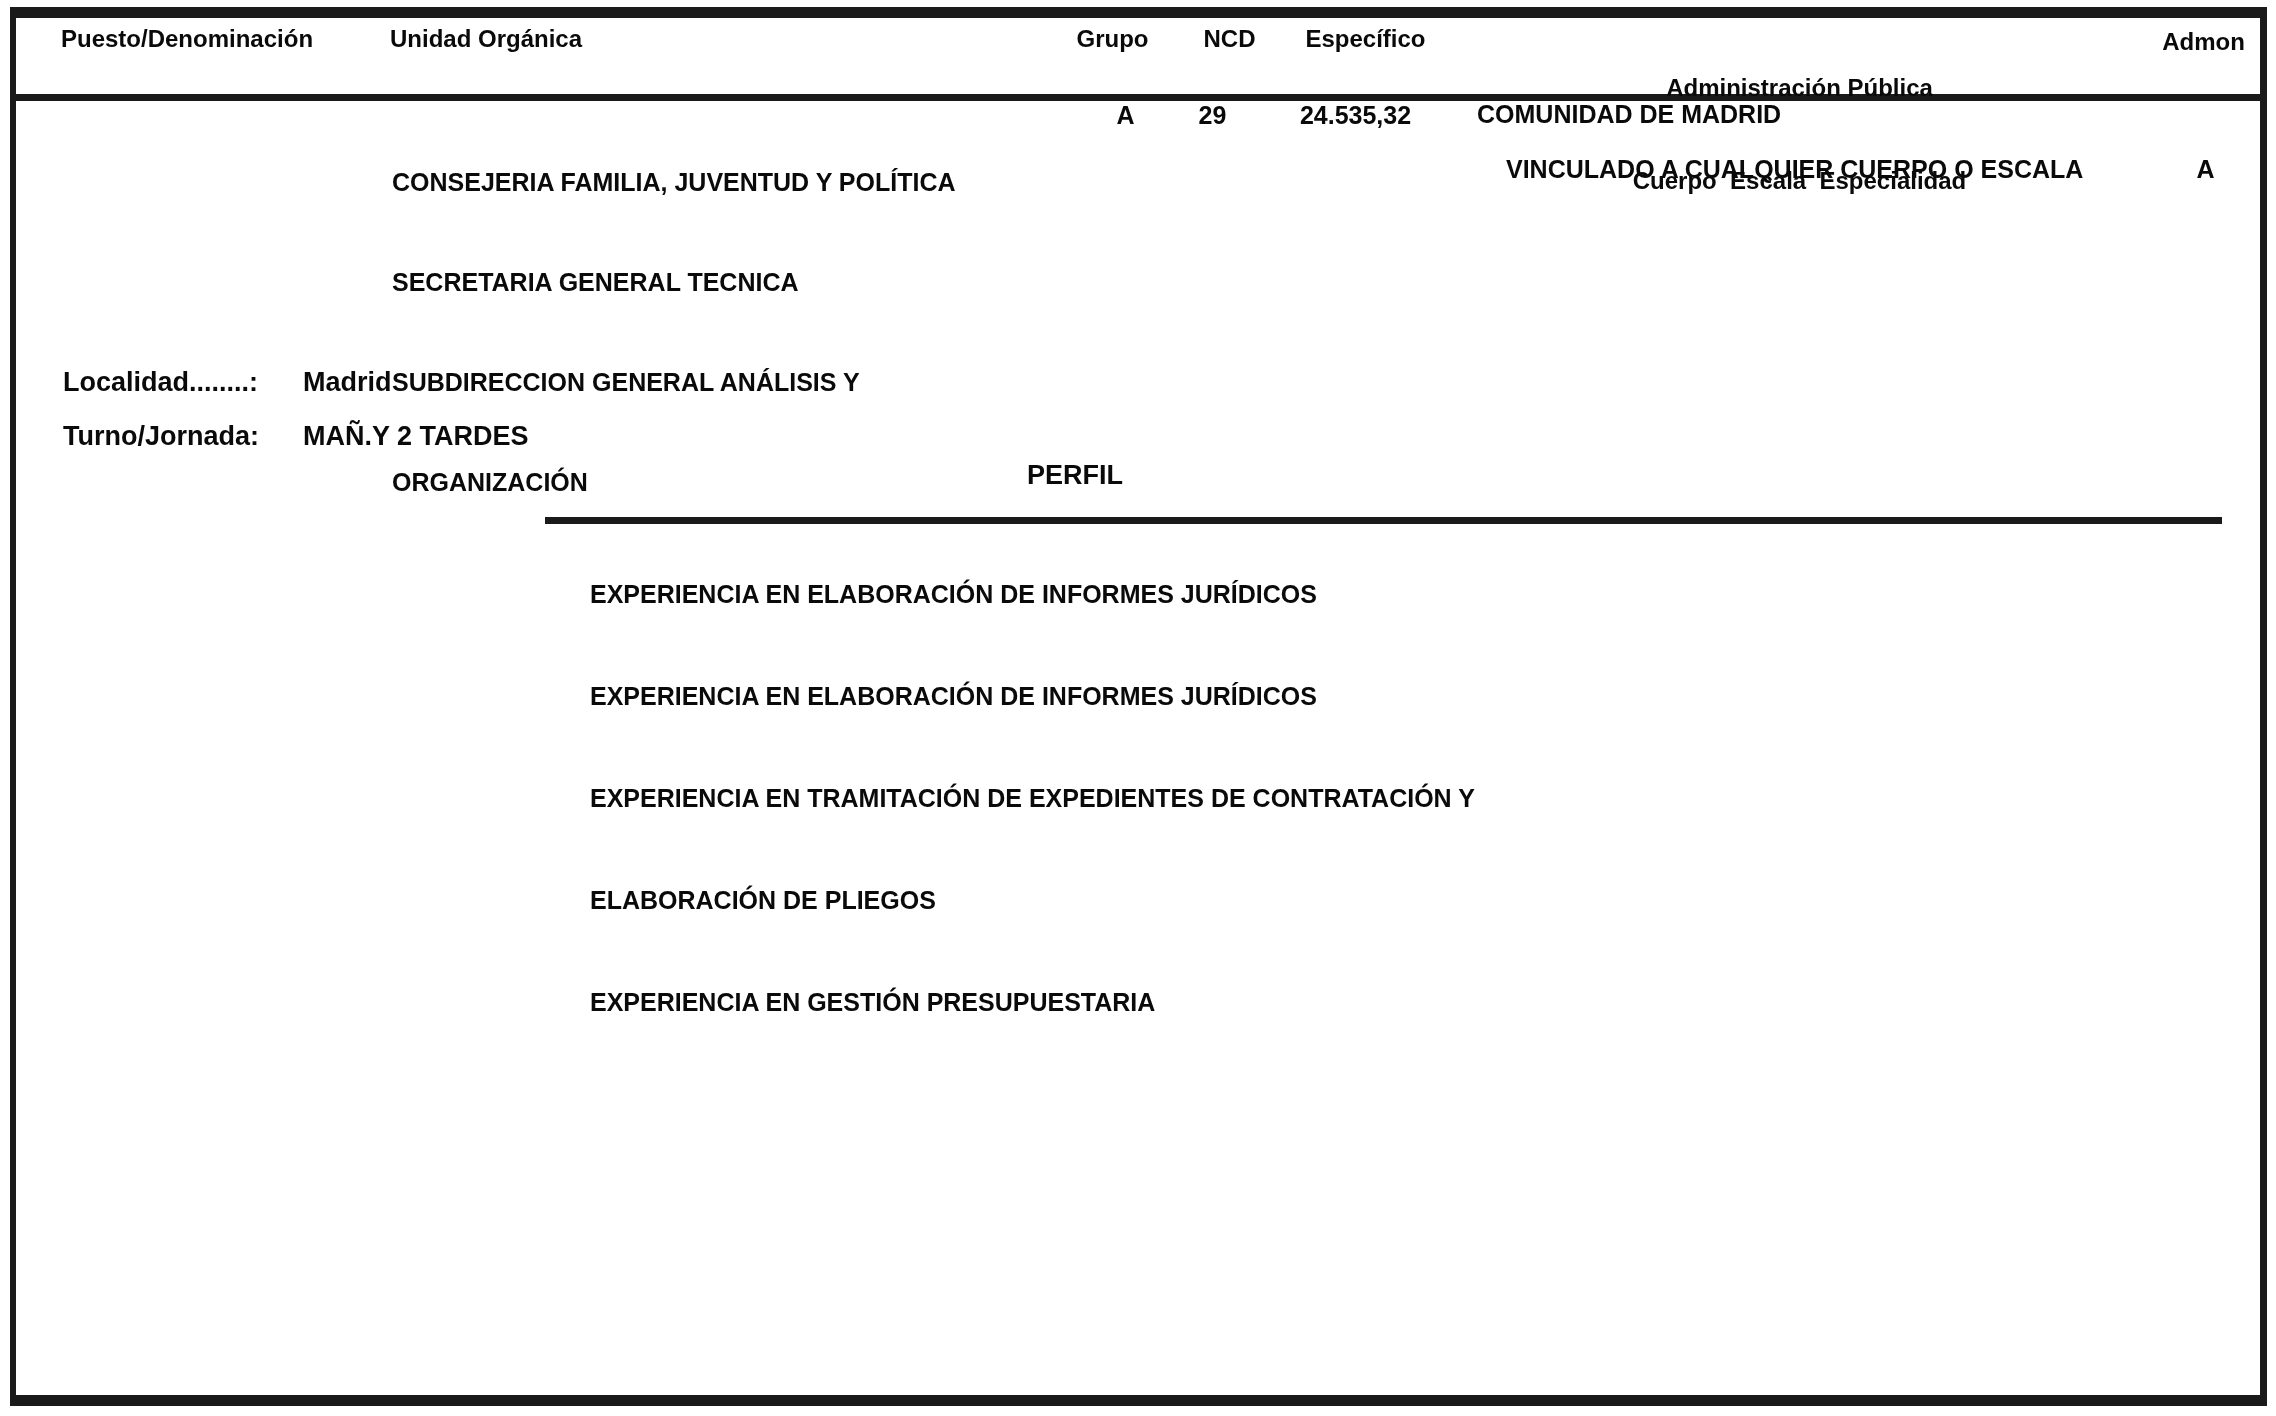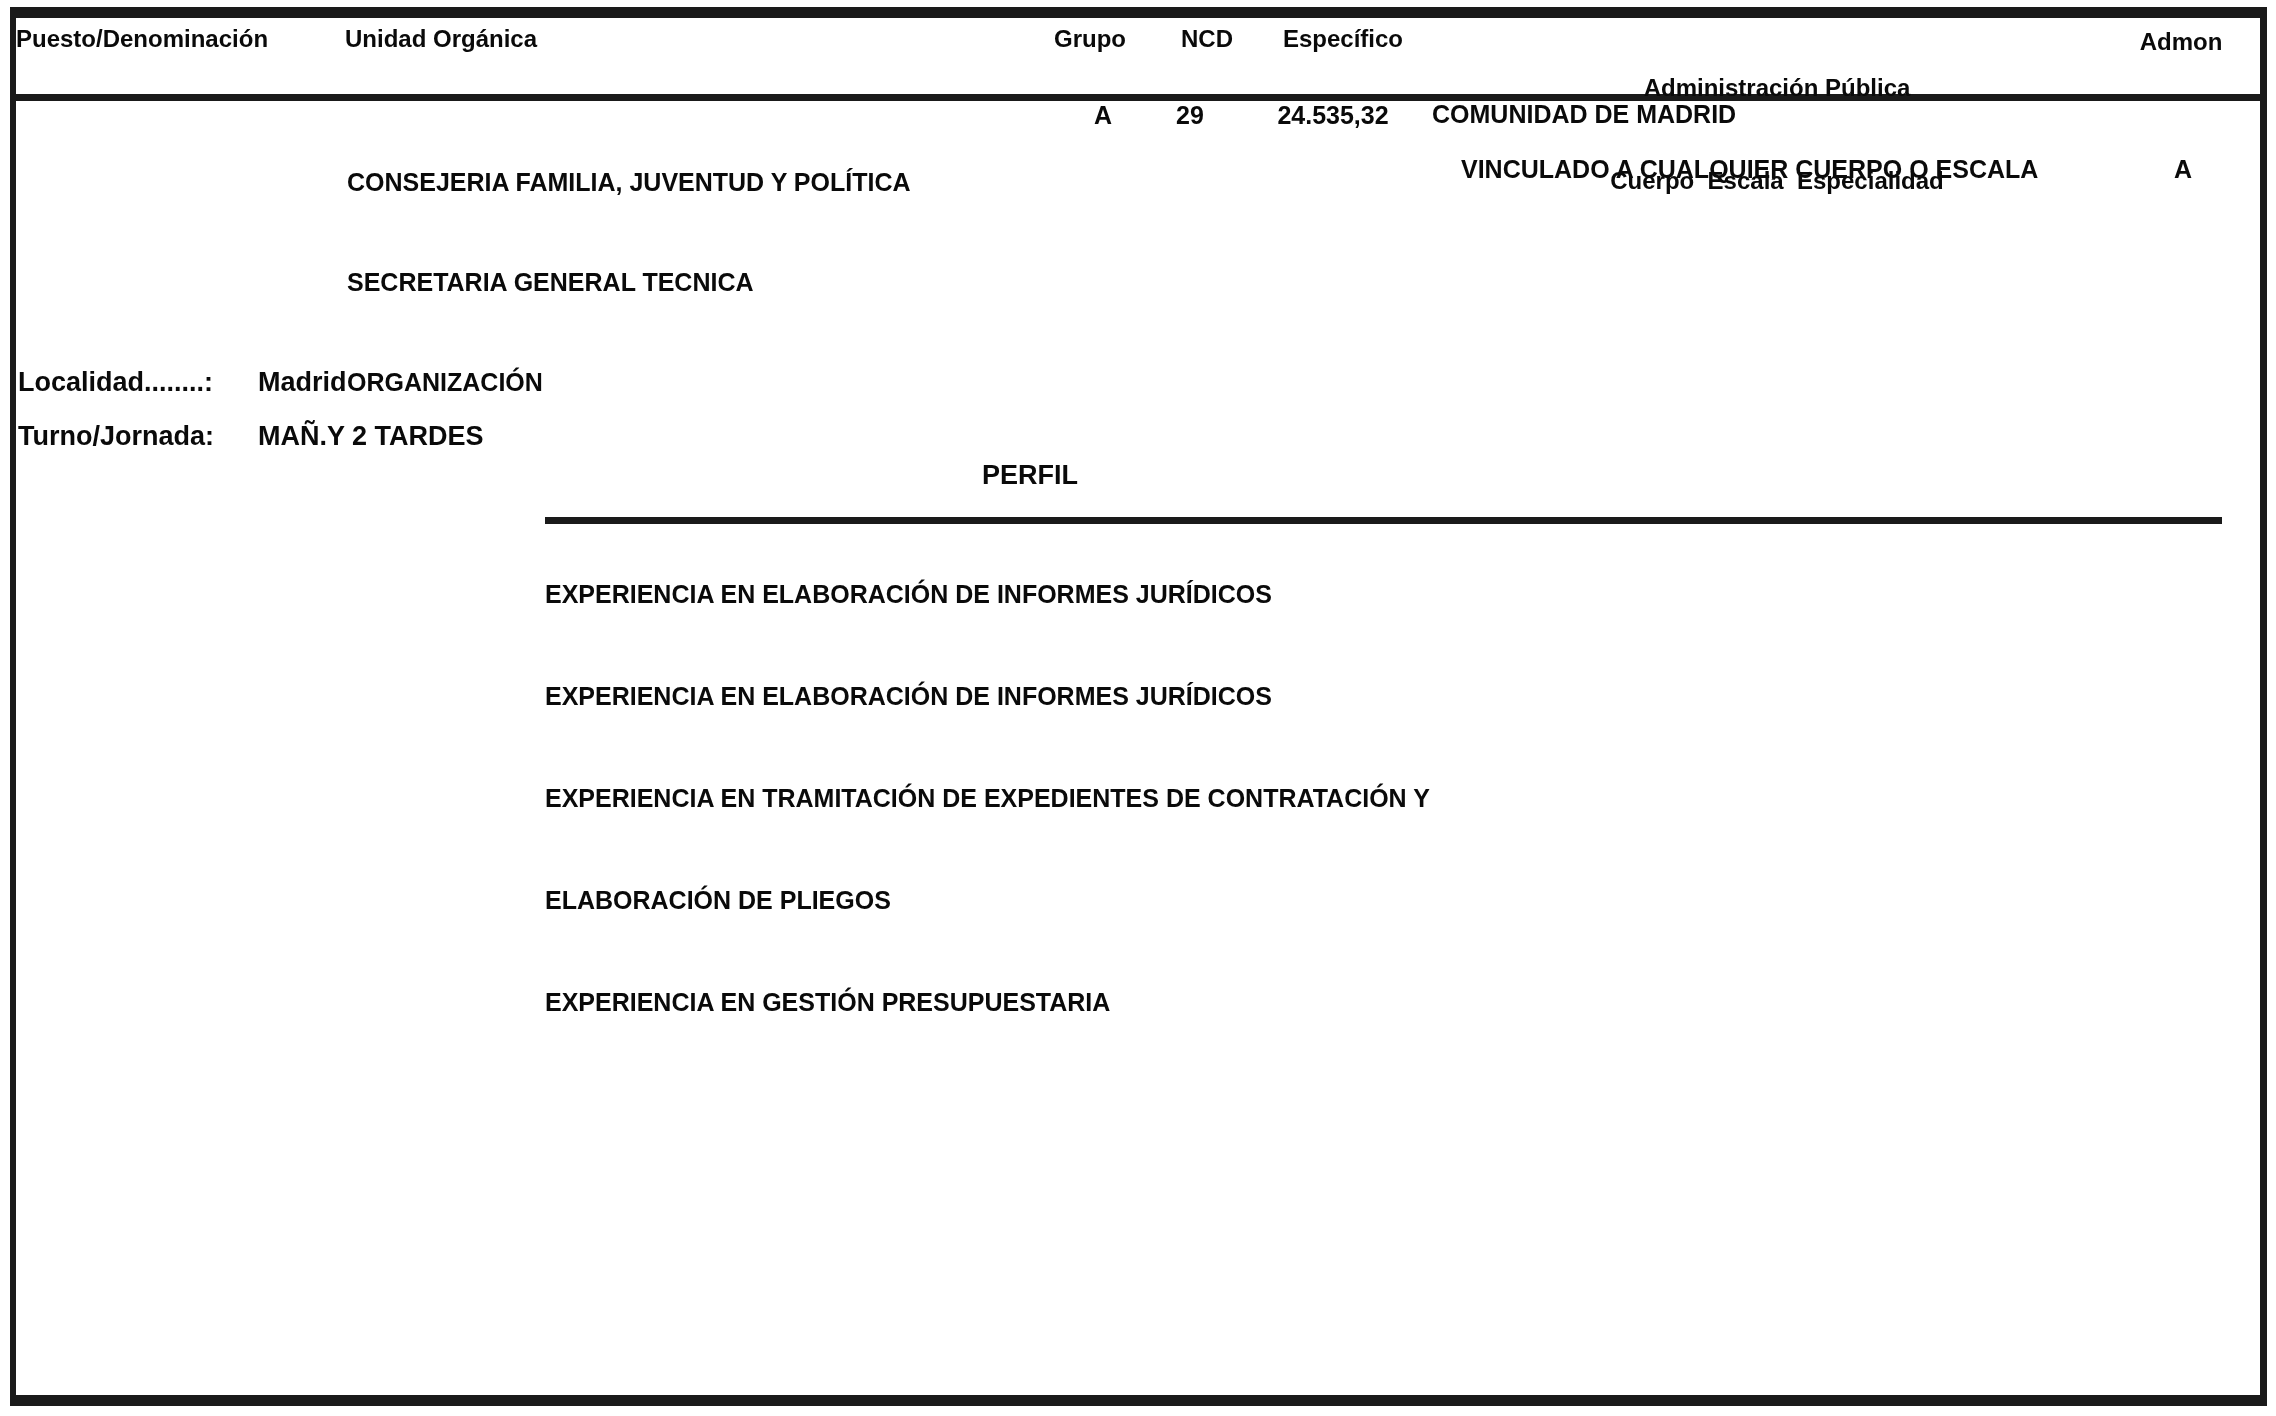--- a/index.html
+++ b/index.html
@@ -18,20 +18,21 @@
     left: 10px; top: 7px; right: 9px; bottom: 10px;
     border: solid #1a1a1a;
     border-width: 11px 7px 11px 6px;
   }
   .hline { position: absolute; background: #1a1a1a; }
   .t {
     position: absolute;
     font-size: 25px;
     line-height: 1;
     white-space: pre;
+    padding-left: 45px;
   }
   .hdr { font-size: 24px; }
   .cx { transform: translateX(-50%); }
   .center-text { text-align: center; }
   .lines34 { line-height: 33.4px; }
   .lines22 { line-height: 22px; }
   .lines31 { line-height: 31px; }
   .linesPerfil { line-height: 34px; }
   .big { font-size: 27px; }
 </style>
@@ -58,20 +59,21 @@
     <div>Administración Pública</div>
     <div>Cuerpo  Escala  Especialidad</div>
   </div>
 
   <div class="t hdr cx" style="left:2181px; top:30px;">Admon</div>
 
 
   <div class="t lines34" style="left:347px; top:99px;">
     <div>CONSEJERIA FAMILIA, JUVENTUD Y POLÍTICA</div>
     <div>SECRETARIA GENERAL TECNICA</div>
+    <div>SUBDIRECCION GENERAL ANÁLISIS Y</div>
     <div>ORGANIZACIÓN</div>
   </div>
 
   <div class="t cx" style="left:1103px; top:103px;">A</div>
 
   <div class="t cx" style="left:1190px; top:103px;">29</div>
 
   <div class="t cx" style="left:1333px; top:103px;">24.535,32</div>
 
   <div class="t" style="left:1432px; top:102px;">COMUNIDAD DE MADRID</div>

